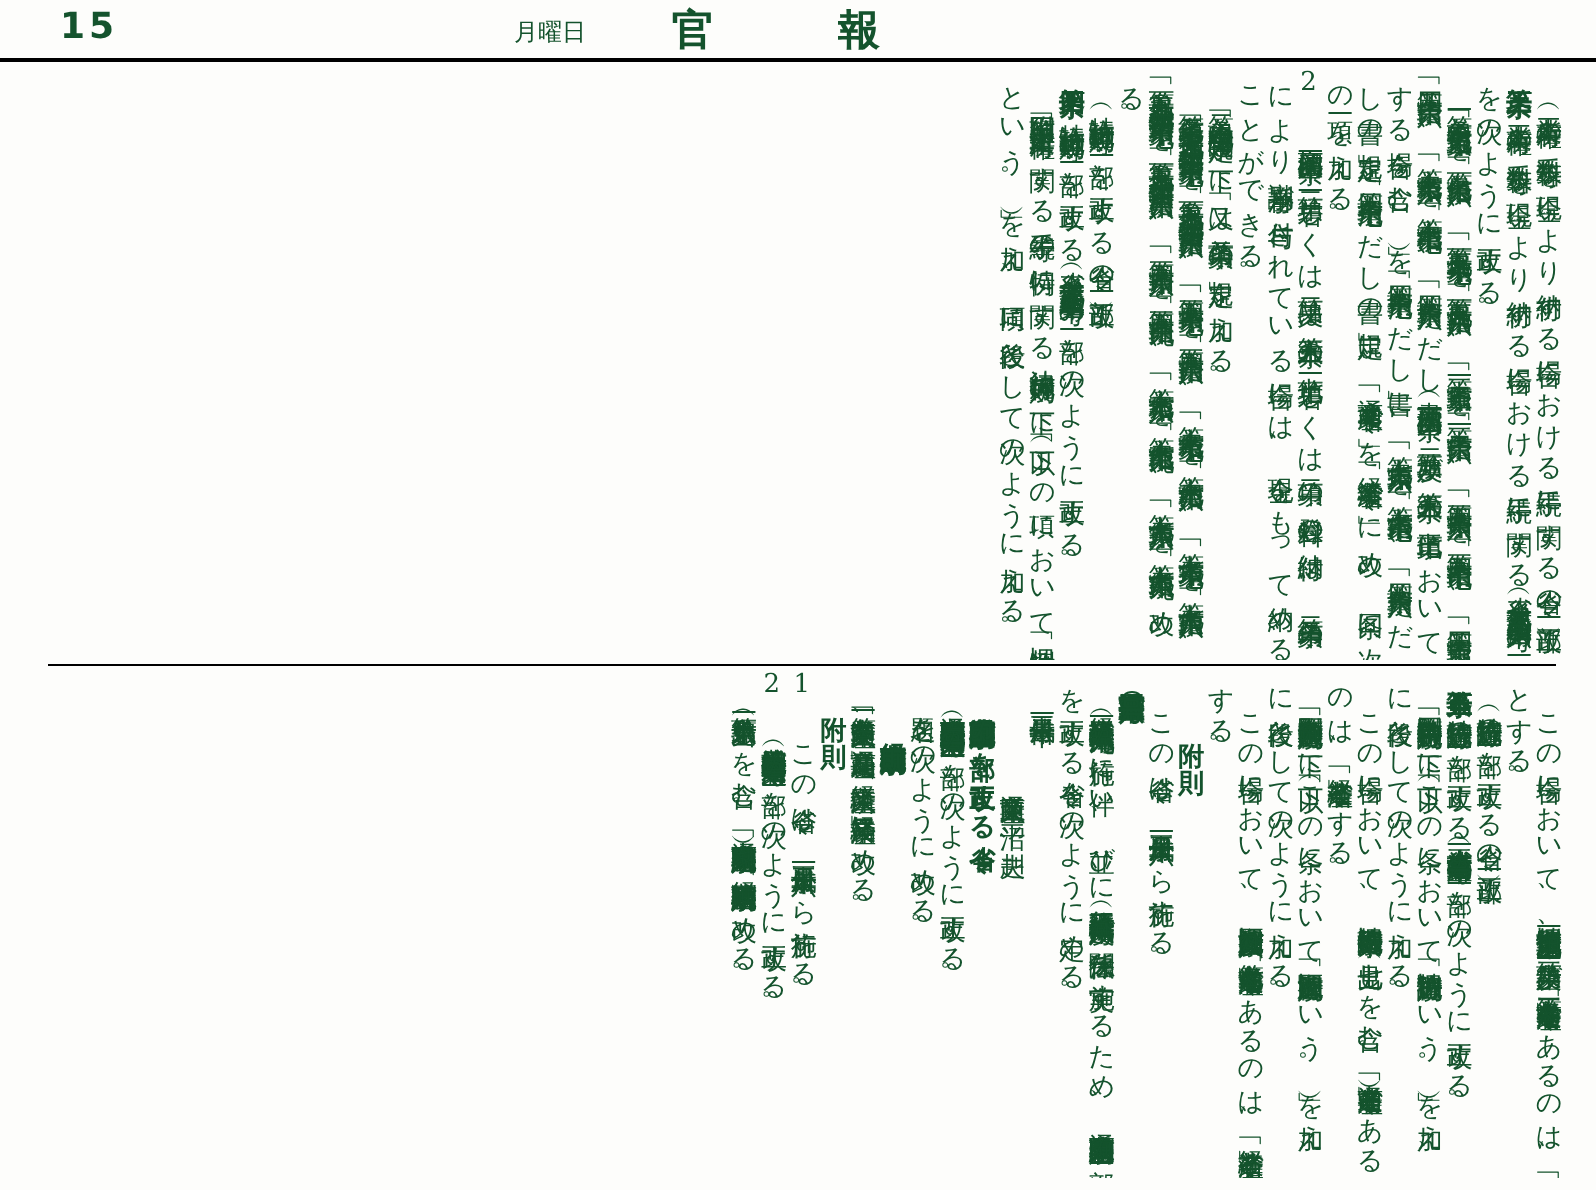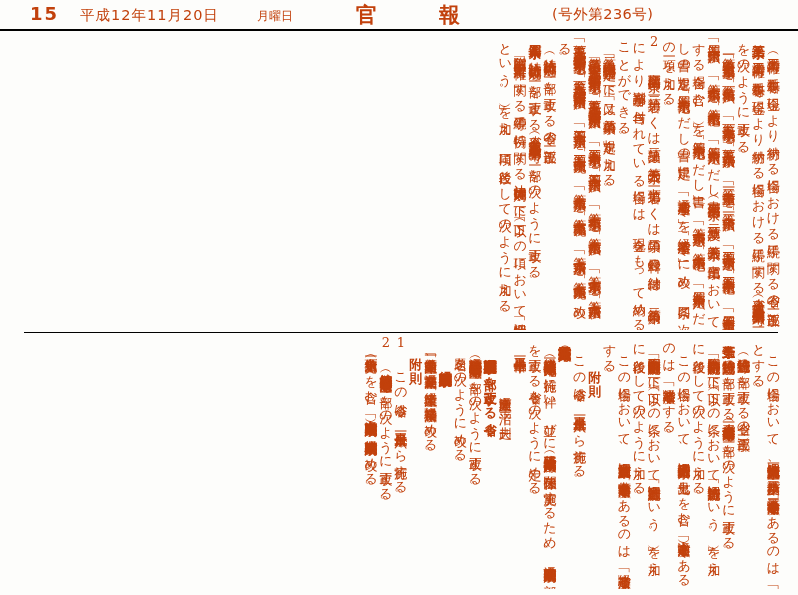--- a/index.html
+++ b/index.html
@@ -1,26 +1,26 @@
 <!DOCTYPE html>
 <html lang="ja"><head>
 <meta charset="utf-8">
 <style>
   html,body{margin:0;padding:0;background:#e8e8e8;}
   .page{
-    width:798px;height:595px;background:#fdfdfb;color:#c2410c;
+    width:798px;height:595px;background:#fdfdfb;color:#14532d;
     position:relative;overflow:hidden;box-sizing:border-box;
     font-family:"DejaVu Serif","Liberation Serif",serif;
   }
   
   .header{position:relative;height:29px;}
   .header .pageno{position:absolute;left:30px;top:3px;font-family:"DejaVu Sans","Liberation Sans",sans-serif;font-weight:bold;font-size:18px;letter-spacing:2px;}
   .header .date{position:absolute;left:80px;top:6px;font-family:"DejaVu Sans","Liberation Sans",sans-serif;font-size:14.5px;letter-spacing:1px;}
   .header .weekday{position:absolute;left:257px;top:8px;font-family:Liberation Sans, sans-serif;font-size:12px;}
-  .header .kanpo{position:absolute;left:336px;top:1px;font-size:21px;font-weight:bold;letter-spacing:62px;white-space:nowrap;margin-left:20px;}
+  .header .kanpo{position:absolute;left:336px;top:1px;font-size:21px;font-weight:bold;letter-spacing:62px;white-space:nowrap;}
   .header .issue{position:absolute;left:552px;top:5px;font-family:"DejaVu Sans","Liberation Sans",sans-serif;font-size:14.5px;letter-spacing:0.5px;}
   .header-rule{border:none;border-top:2.5px solid #000;margin:0;}
   
   .band{
     writing-mode:vertical-rl;
     text-orientation:upright;
     overflow:hidden;
     padding:0 18px 0 28px;
     box-sizing:border-box;
     width:798px;
@@ -39,24 +39,22 @@
     font-weight:bold;
   }
   .band-divider{border:none;border-top:1.5px solid #000;margin:2px 20px 0 24px;}
 </style>
 </head>
 <body>
 
 <div class="page">
   <div class="header">
     <span class="pageno">15</span>
-    <span class="date">平成12年11月20日</span>
     <span class="weekday">月曜日</span>
     <span class="kanpo">官報</span>
-    <span class="issue">(号外第236号)</span>
   </div>
   <hr class="header-rule">
   <main>
     <section class="band band-top" id="band-top">
         <p class="heading" style="text-indent: 1em;">（工業所有権の手数料等を現金により納付する場合における手続に関する省令の一部改正）</p>
         <p><span class="lead">第十三条</span>　工業所有権の手数料等を現金により納付する場合における手続に関する省令（平成八年通商産業省令第六十四号）の一部を次のように改正する。</p>
         <p style="text-indent: 1em;">第一条中「第百七条第五項」を「第百七条第六項」に、「第百九十五条第七項」を「第百九十五条第八項」に、「第三十一条第五項」を「第三十一条第六項」に、「第五十四条第六項」を「第五十四条第七項」に、「第四十二条第五項」を「第四十二条第六項」に、「第六十七条第六項」を「第六十七条第七項」に、「第四十条第六項ただし書（商標法第四十一条の二第五項及び第六十五条の七第三項において準用する場合を含む。）」を「第四十条第七項ただし書」に、「第七十六条第六項」を「第七十六条第七項」に、「第四十条第六項ただし書の規定」を「第四十条第七項ただし書の規定」に、「通商産業省令で」を「経済産業省令で」に改め、同条に次の一項を加える。</p>
         <p>2　商標法第四十一条の二第一項若しくは第二項又は第六十五条の七第一項若しくは第二項の登録料の納付は、第二条第二項の規定により識別番号が付与されている場合には、現金をもって納めることができる。</p>
         <p style="text-indent: 1em;">第二条中「現金納付関連規定」の下に「又は前条第二項の規定」を加える。</p>
         <p style="text-indent: 1em;">第七条第二項中「第百九十五条第八項（特例法第四十条第七項」を「第百九十五条第九項（特例法第四十条第八項」に、「第五十四条第七項」を「第五十四条第八項」に、「第六十七条第七項」を「第六十七条第八項」に、「第七十六条第七項」を「第七十六条第八項」に、「第百九十五条第九項（特例法第四十条第七項」を「第百九十五条第十項（特例法第四十条第八項」に、「第五十四条第八項」を「第五十四条第九項」に、「第六十七条第八項」を「第六十七条第九項」に、「第七十六条第八項」を「第七十六条第九項」に改める。</p>

